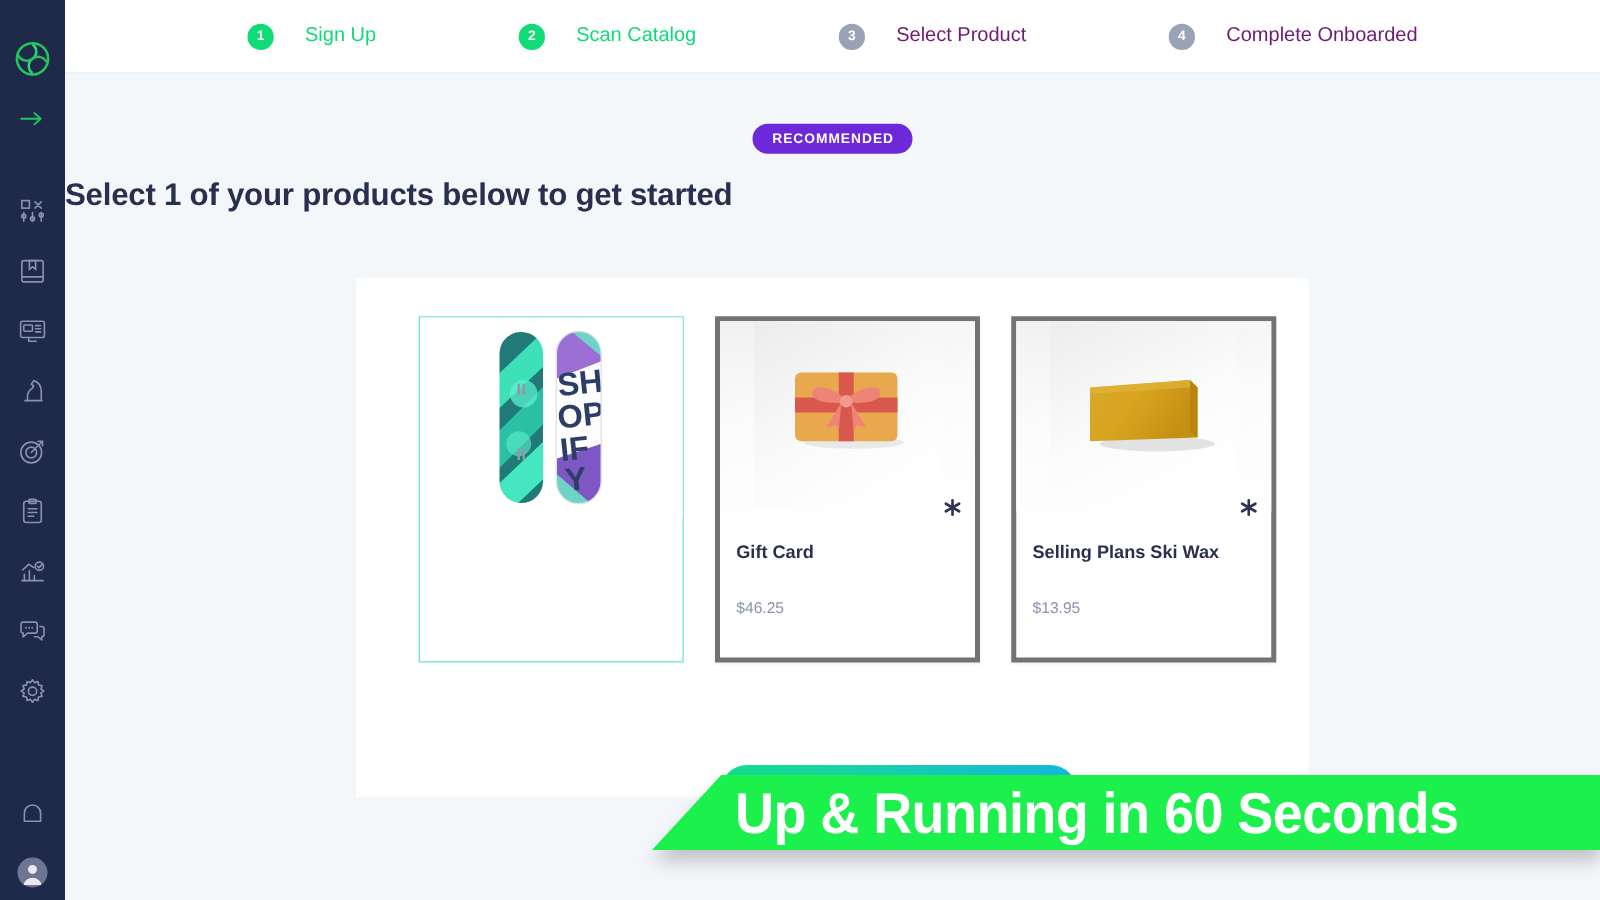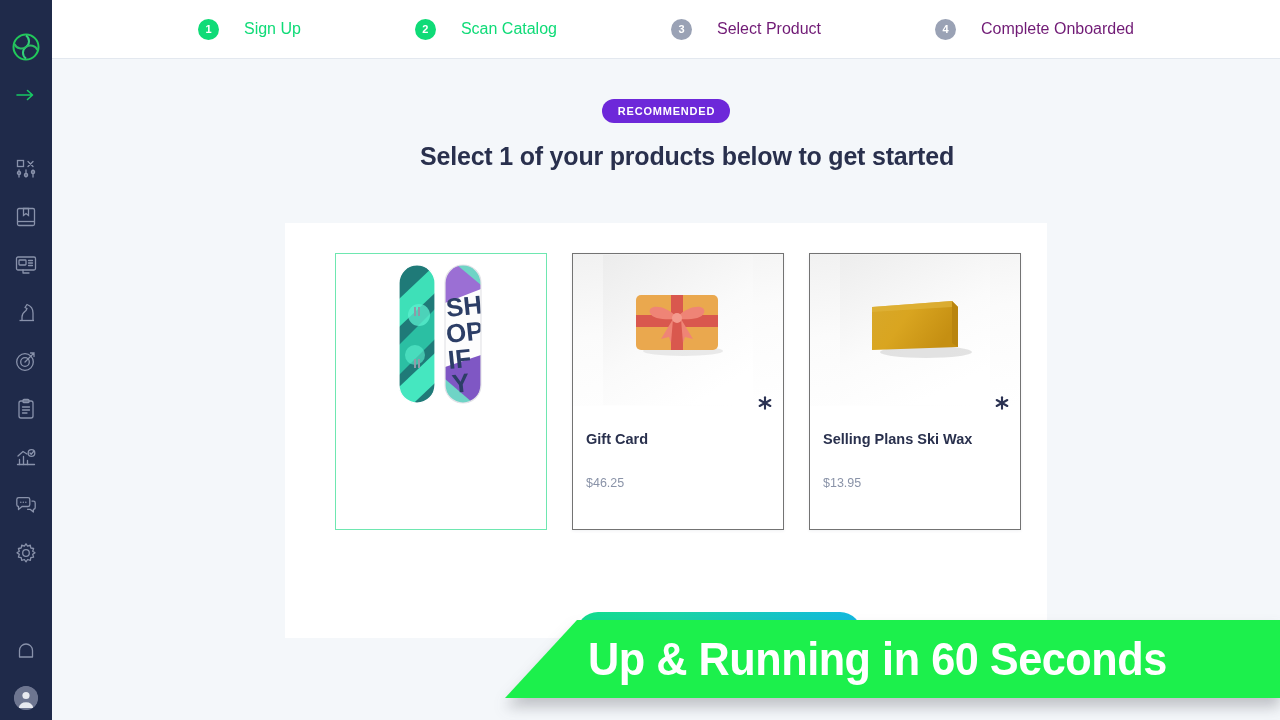--- a/index.html
+++ b/index.html
@@ -66,45 +66,44 @@
     width: 1228px; height: 661px;
     background: #f4f7fa;
   }
   .badge-wrap { text-align: center; padding-top: 40px; }
   .badge {
     display: inline-block; background: #6d28d9; color: #ffffff;
     font-size: 11px; font-weight: bold; letter-spacing: 0.8px;
     padding: 6px 15px 6px 16px; border-radius: 12px;
   }
   h1.page-title {
-    text-align: center; margin-top: 19px;
+    margin-top: 19px;
     font-size: 25px; font-weight: bold; color: #29304d;
     letter-spacing: -0.2px;
-    padding-left: 42px;
   }
   p.page-sub {
     text-align: center; margin-top: 12px;
     font-size: 14.5px; color: #2e3655; font-weight: 400;
   }
 
   
   .panel {
     position: absolute; left: 233px; top: 164px;
     width: 762px; height: 415px;
     background: #ffffff;
   }
   .cards {
     position: absolute; left: 50px; top: 30px;
     display: flex; gap: 25px;
   }
 
   
   .card {
     width: 212px; background: #ffffff; position: relative;
-    border: 1px solid #737373;
+    border: 4px solid #737373;
     box-shadow: 0 1px 3px rgba(42,52,80,0.07);
     cursor: pointer;
   }
   .card.selected {
     border: 1.5px solid #6ee7b0;
     box-shadow: none;
     height: 277px;
   }
   .card .imgbox {
     height: 152px; display: flex; align-items: center; justify-content: center;
@@ -143,21 +142,21 @@
     width: 286px; height: 44px; border: none; border-radius: 22px;
     background: linear-gradient(90deg, #12dd8b 0%, #1ad4a6 35%, #12b8e0 100%);
     color: #ffffff; font-size: 14px; font-weight: bold;
     font-family: "Liberation Sans", sans-serif;
     cursor: pointer;
   }
 
   
   .banner-wrap {
     position: absolute; left: 505px; top: 620px;
-    width: 775px; height: 78px;
+    width: 775px; height: 60px;
     filter: drop-shadow(0 9px 7px rgba(70,70,80,0.30));
     text-align: center;
   }
   .banner {
     width: 100%; height: 100%;
     background: #1cf04c;
     clip-path: polygon(72px 0, 775px 0, 775px 78px, 0 78px);
     display: flex; align-items: center;
   }
   .banner-text {

